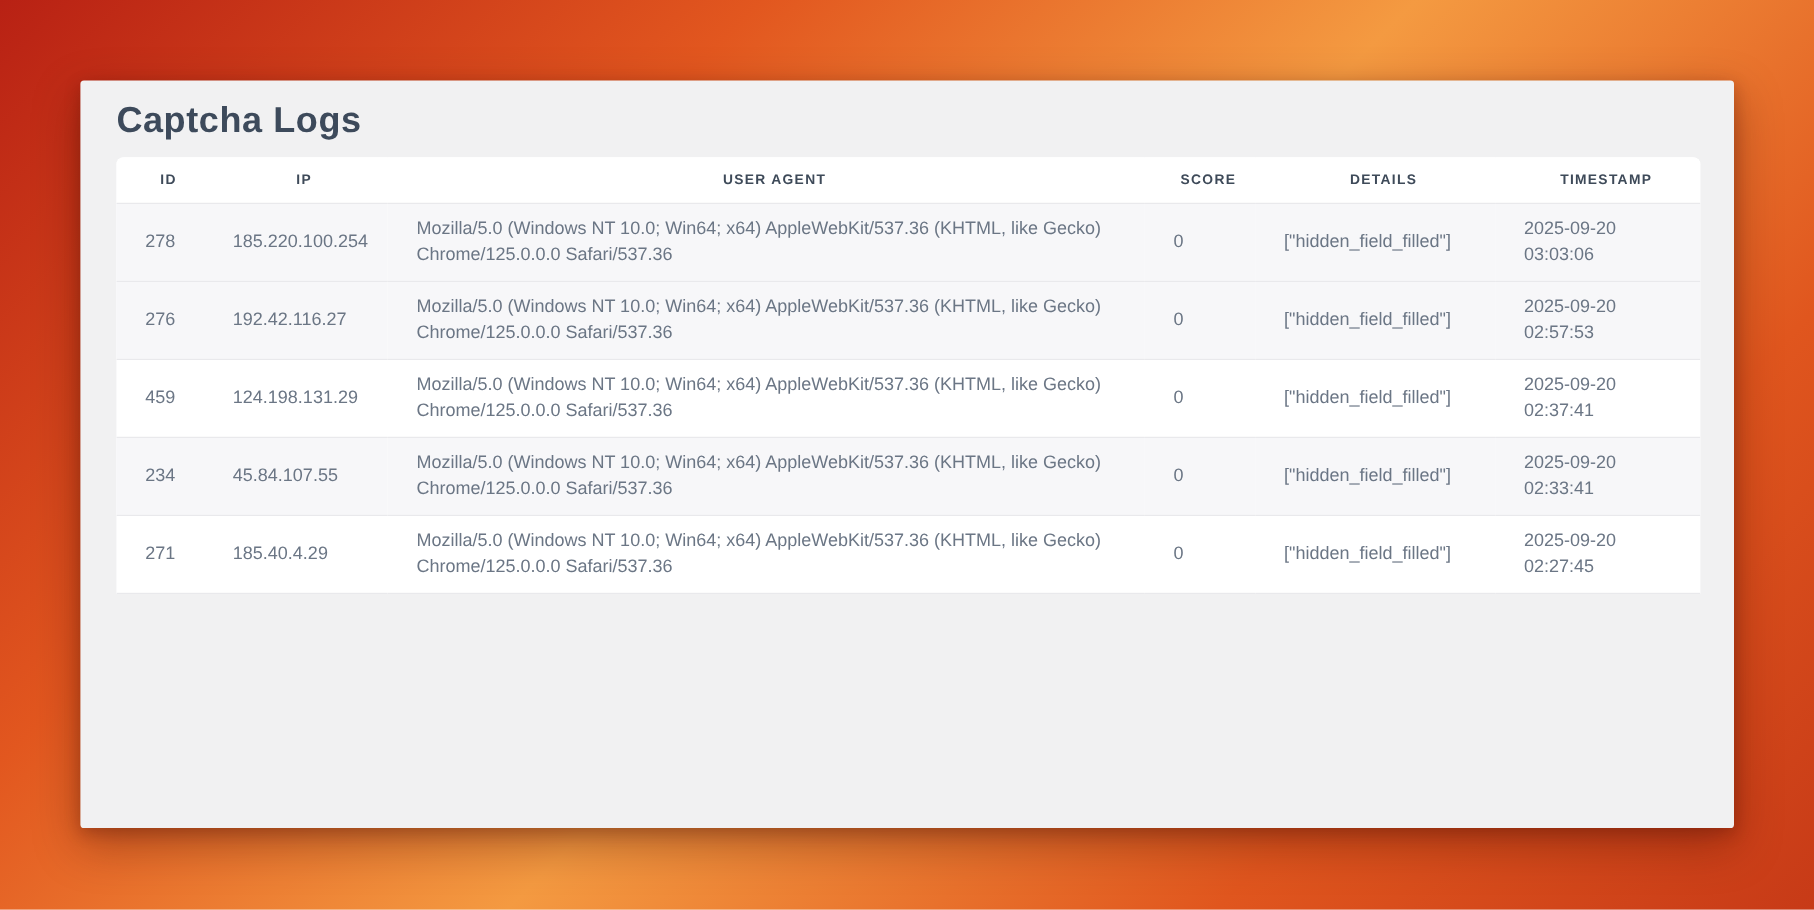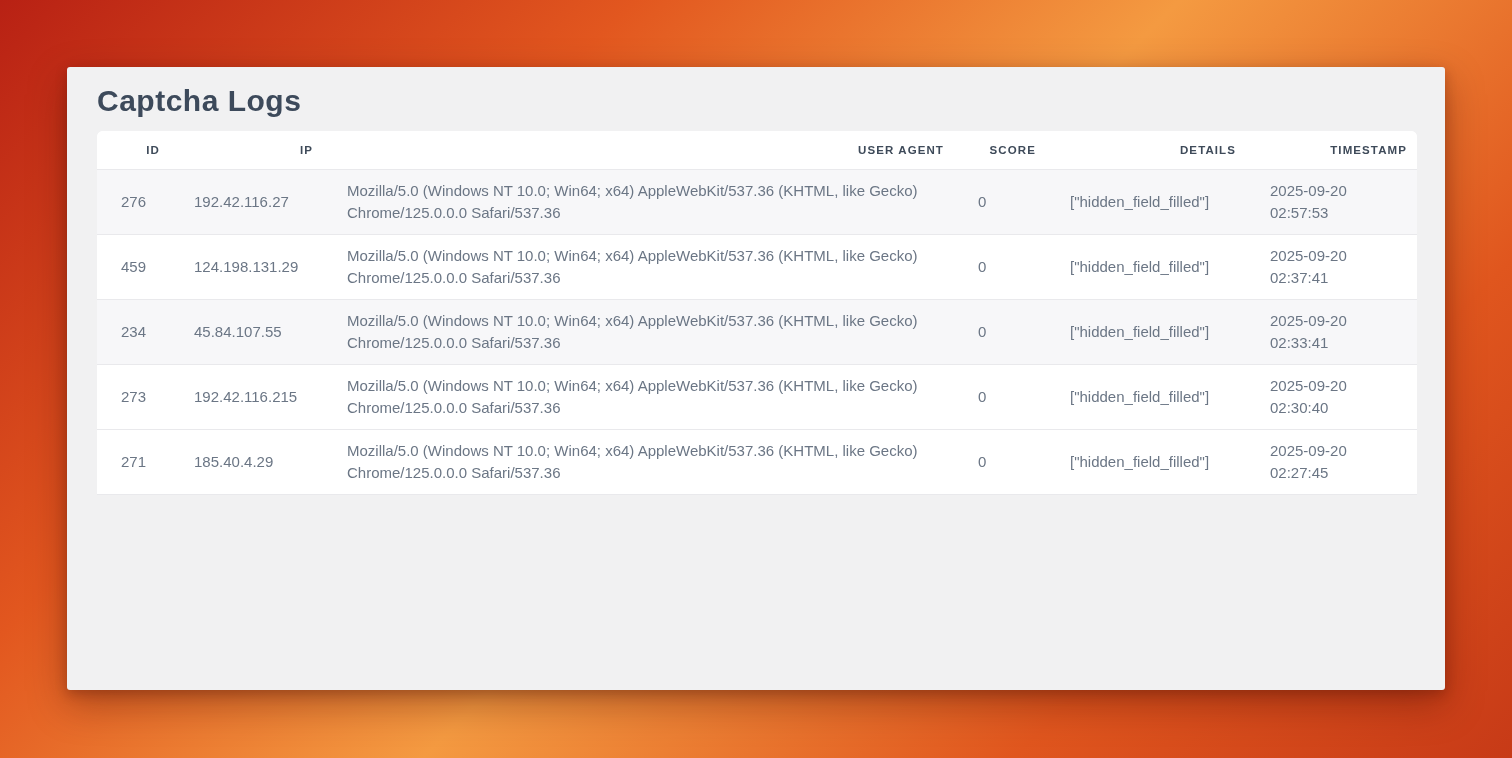--- a/index.html
+++ b/index.html
@@ -45,21 +45,21 @@
     table-layout:fixed;
   }
   table.logs col.c-id{width:73px;}
   table.logs col.c-ip{width:153px;}
   table.logs col.c-ua{width:631px;}
   table.logs col.c-score{width:92px;}
   table.logs col.c-details{width:200px;}
   table.logs col.c-ts{width:171px;}
   thead th{
     height:38px;
-    text-align:right;
+    text-align:center;
     vertical-align:middle;
     padding:0 10px 0 24px;
     font-size:11.5px;
     font-weight:700;
     letter-spacing:1.1px;
     color:var(--head);
     text-transform:uppercase;
     background:var(--table-bg);
     border-bottom:1px solid var(--border);
     white-space:nowrap;
@@ -97,20 +97,28 @@
         <th>ID</th>
         <th>IP</th>
         <th>USER AGENT</th>
         <th>SCORE</th>
         <th>DETAILS</th>
         <th>TIMESTAMP</th>
       </tr>
     </thead>
     <tbody>
         <tr class="stripe">
+    <td>278</td>
+    <td>185.220.100.254</td>
+    <td>Mozilla/5.0 (Windows NT 10.0; Win64; x64) AppleWebKit/537.36 (KHTML, like Gecko) Chrome/125.0.0.0 Safari/537.36</td>
+    <td>0</td>
+    <td>["hidden_field_filled"]</td>
+    <td>2025-09-20 03:03:06</td>
+  </tr>
+        <tr class="stripe">
     <td>276</td>
     <td>192.42.116.27</td>
     <td>Mozilla/5.0 (Windows NT 10.0; Win64; x64) AppleWebKit/537.36 (KHTML, like Gecko) Chrome/125.0.0.0 Safari/537.36</td>
     <td>0</td>
     <td>["hidden_field_filled"]</td>
     <td>2025-09-20 02:57:53</td>
   </tr>
         <tr>
     <td>459</td>
     <td>124.198.131.29</td>
@@ -121,28 +129,20 @@
   </tr>
         <tr class="stripe">
     <td>234</td>
     <td>45.84.107.55</td>
     <td>Mozilla/5.0 (Windows NT 10.0; Win64; x64) AppleWebKit/537.36 (KHTML, like Gecko) Chrome/125.0.0.0 Safari/537.36</td>
     <td>0</td>
     <td>["hidden_field_filled"]</td>
     <td>2025-09-20 02:33:41</td>
   </tr>
         <tr>
-    <td>273</td>
-    <td>192.42.116.215</td>
-    <td>Mozilla/5.0 (Windows NT 10.0; Win64; x64) AppleWebKit/537.36 (KHTML, like Gecko) Chrome/125.0.0.0 Safari/537.36</td>
-    <td>0</td>
-    <td>["hidden_field_filled"]</td>
-    <td>2025-09-20 02:30:40</td>
-  </tr>
-        <tr>
     <td>271</td>
     <td>185.40.4.29</td>
     <td>Mozilla/5.0 (Windows NT 10.0; Win64; x64) AppleWebKit/537.36 (KHTML, like Gecko) Chrome/125.0.0.0 Safari/537.36</td>
     <td>0</td>
     <td>["hidden_field_filled"]</td>
     <td>2025-09-20 02:27:45</td>
   </tr>
       </tbody>
   </table>
 </div>

